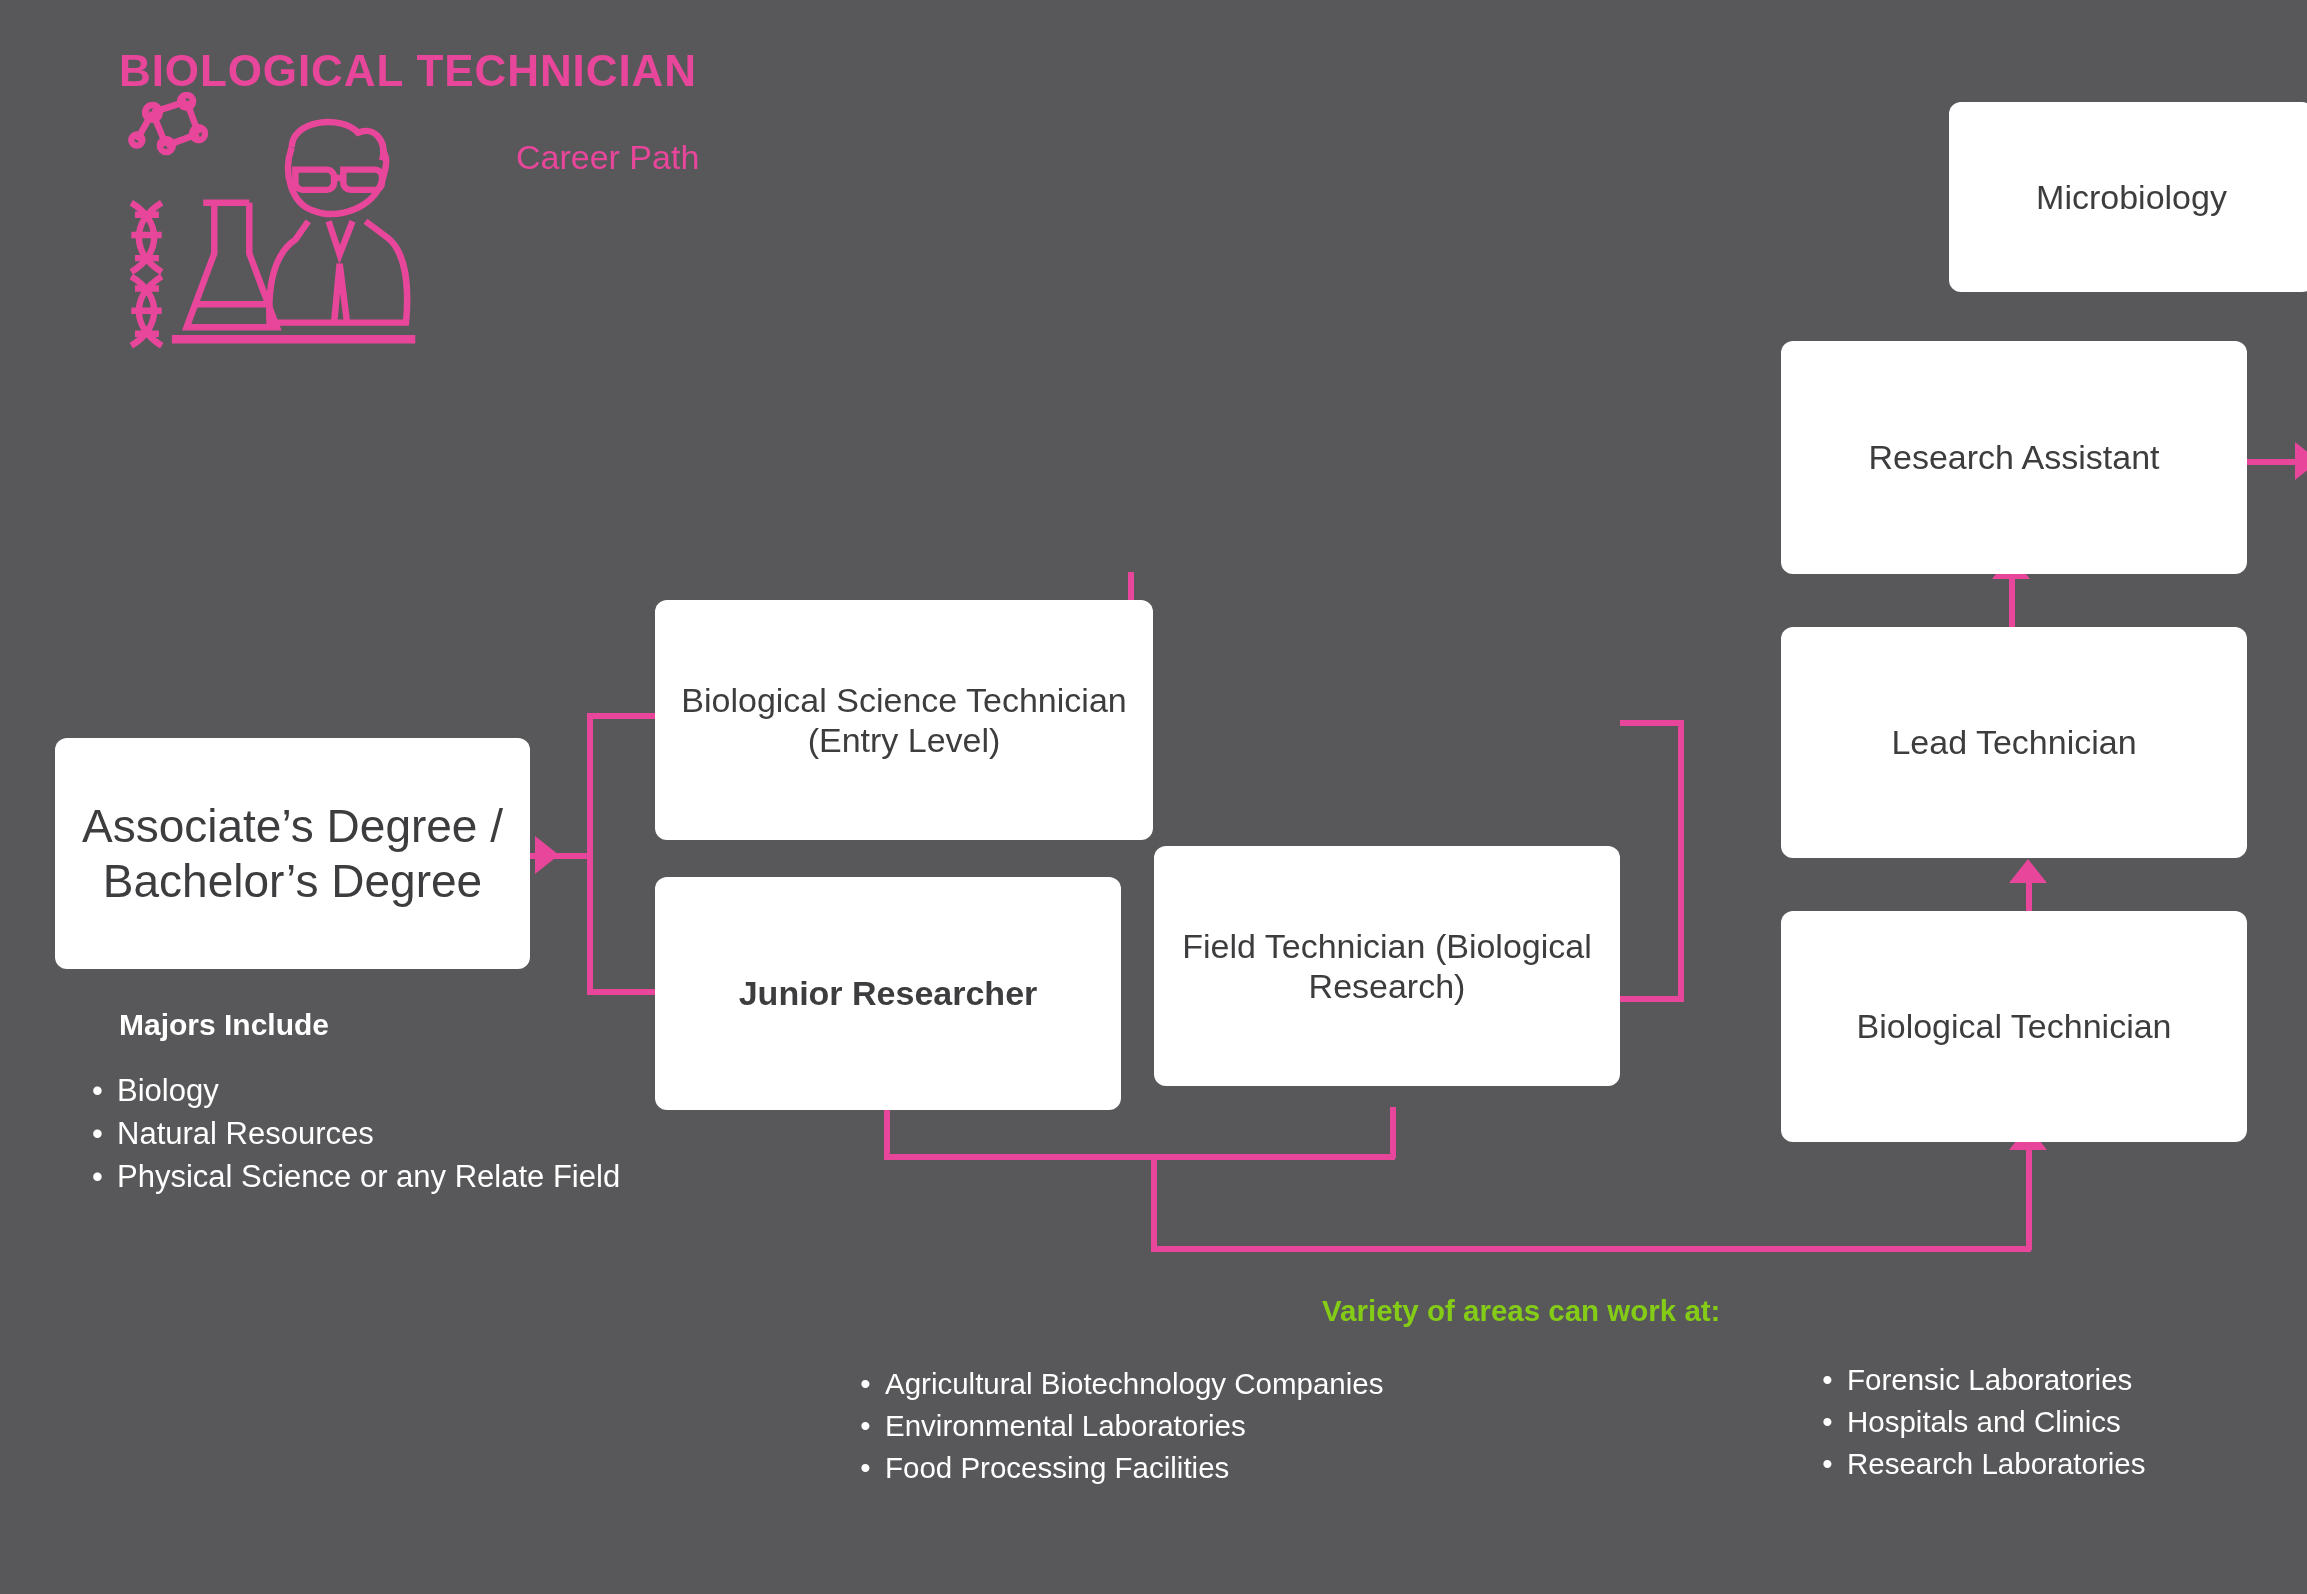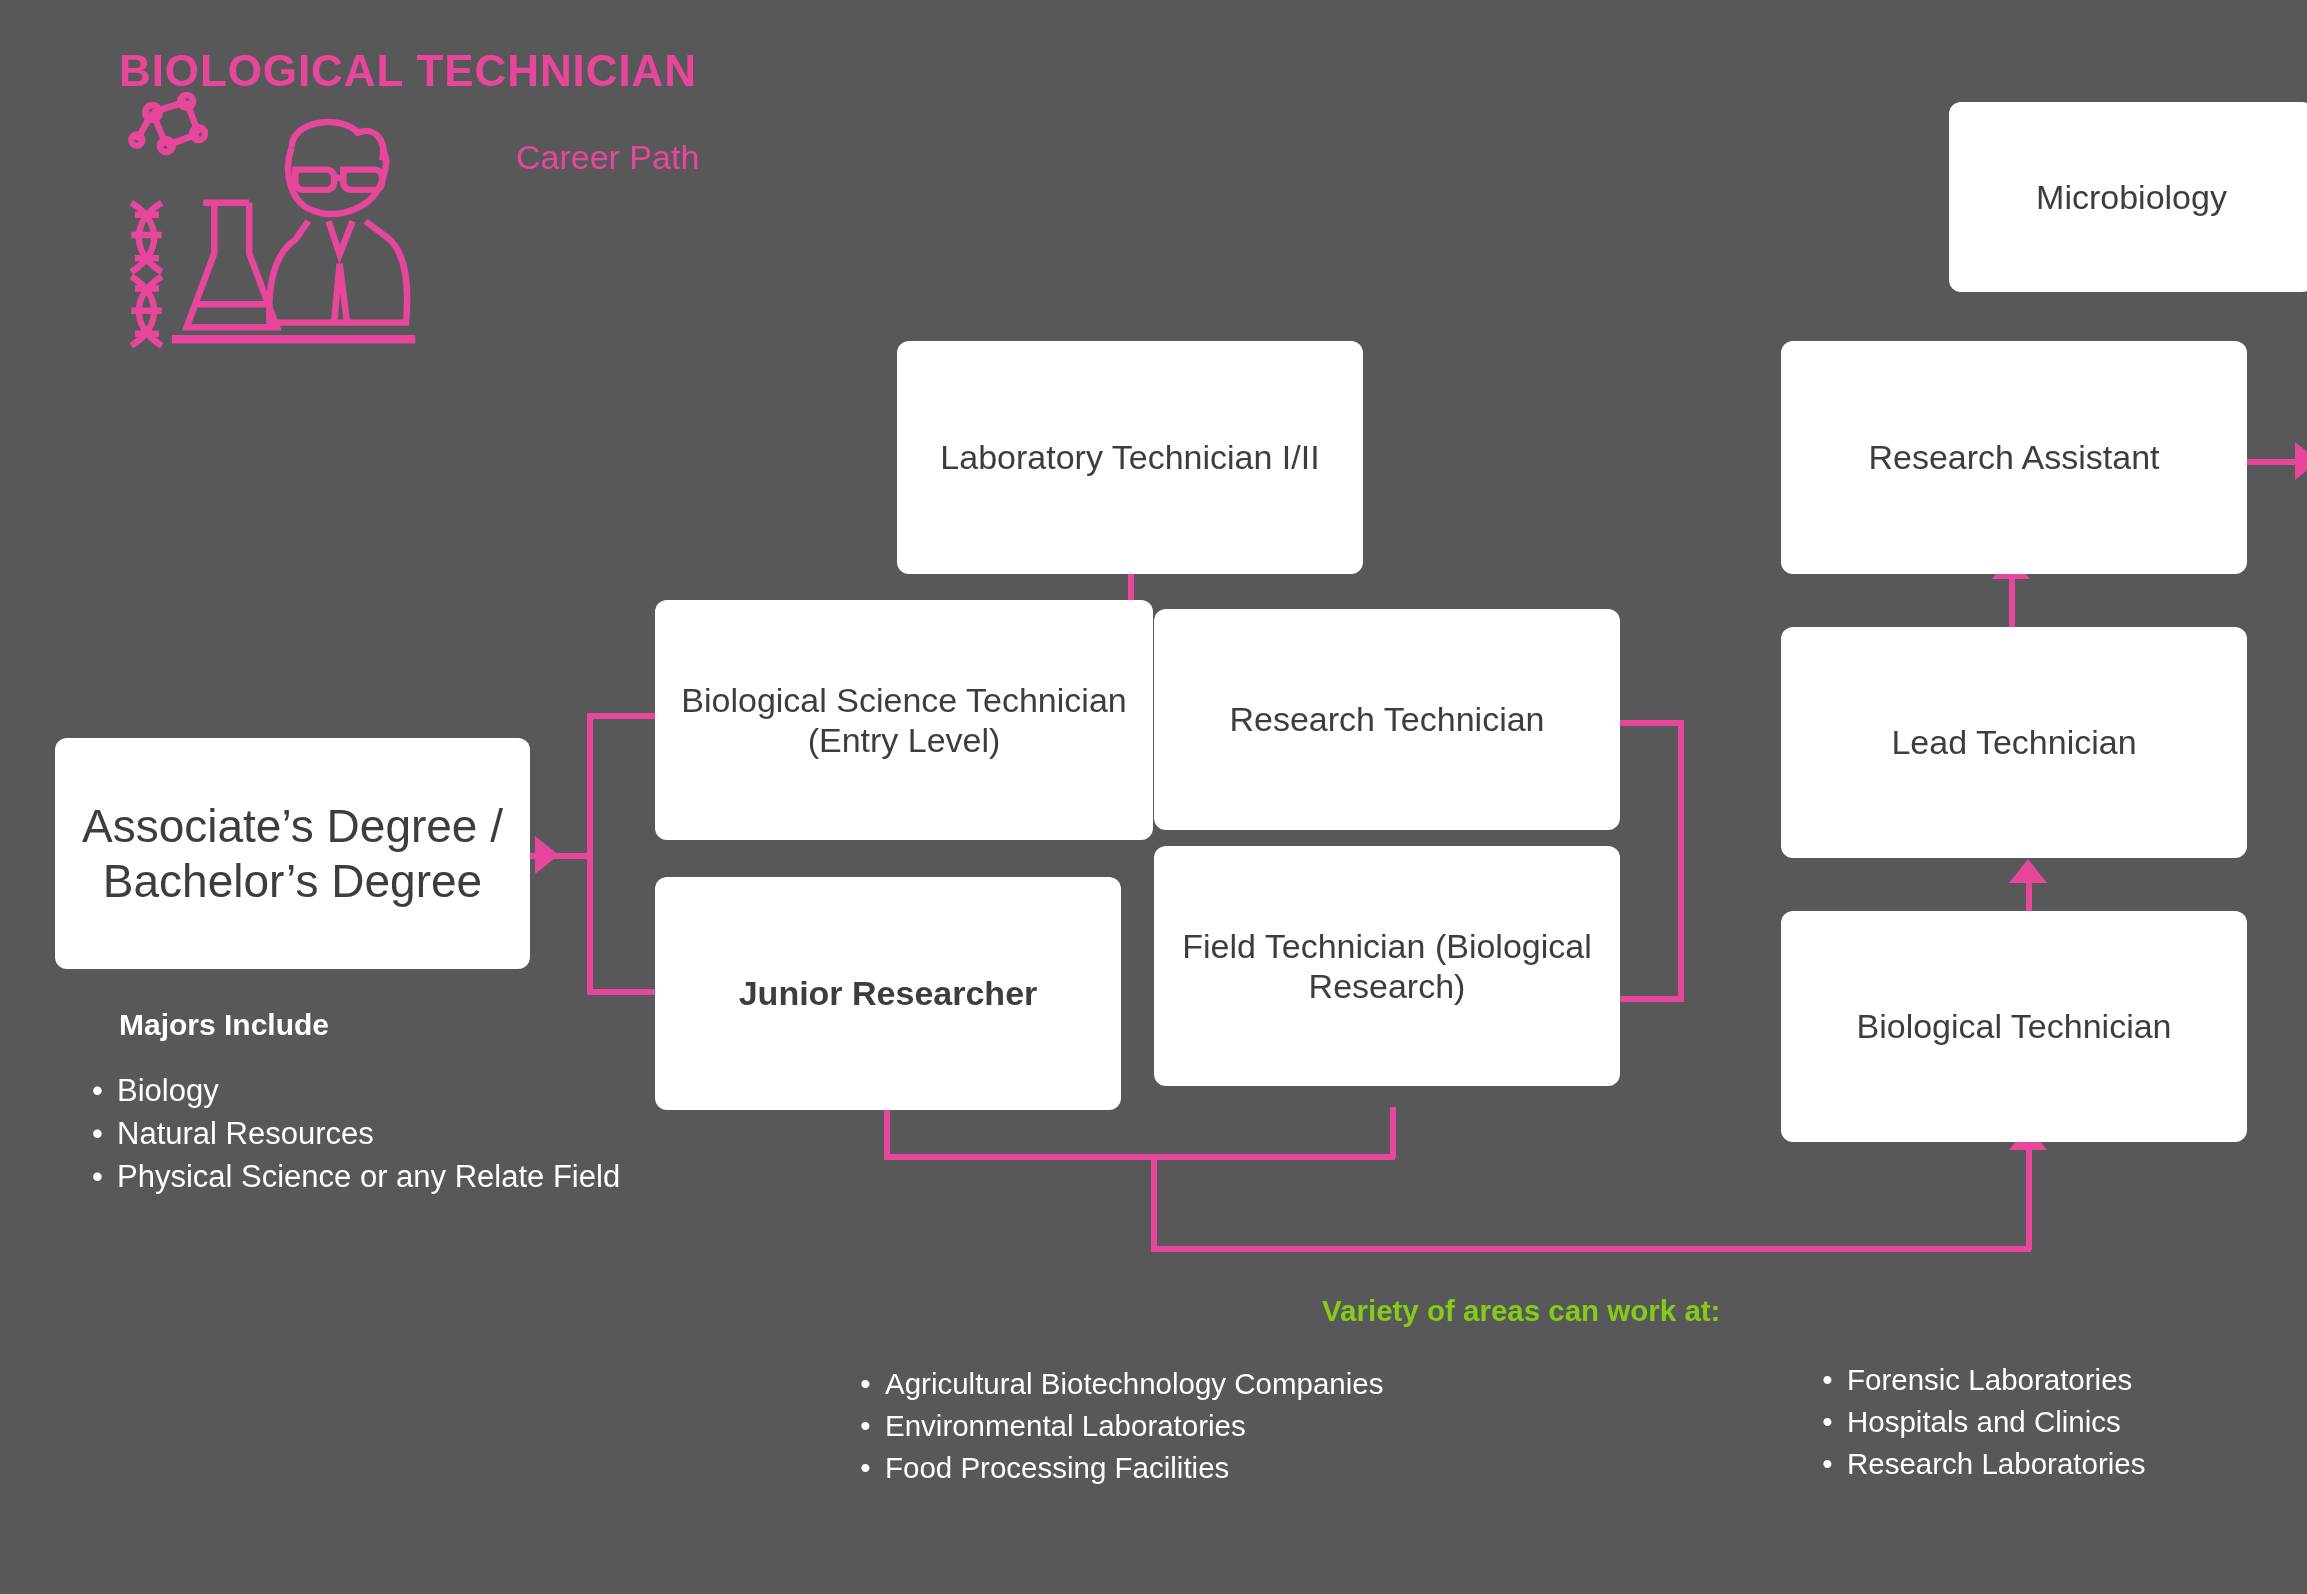--- a/index.html
+++ b/index.html
@@ -212,25 +212,23 @@
   <div class="arrow-u" style="left:2009px; top:859px;"></div>
 
   <div class="conn" style="left:2009px; top:577px; width:5.5px; height:51px;"></div>
   <div class="arrow-u" style="left:1992px; top:555px;"></div>
 
   <div class="conn" style="left:2247px; top:459px; width:60px; height:5.5px;"></div>
   <div class="arrow-r" style="left:2295px; top:442px;"></div>
 
   <div class="box" style="left:55px; top:738px; width:475px; height:231px; font-size:46px;">Associate’s Degree / Bachelor’s Degree</div>
 
-  <div class="box" style="left:897px; top:341px; width:466px; height:233px;">Laboratory Technician I/II</div>
 
   <div class="box" style="left:655px; top:600px; width:498px; height:240px; font-size:34px;">Biological Science Technician (Entry Level)</div>
 
-  <div class="box" style="left:1154px; top:609px; width:466px; height:221px;">Research Technician</div>
 
   <div class="box" style="left:655px; top:877px; width:466px; height:233px;font-weight:bold;">Junior Researcher</div>
 
   <div class="box" style="left:1154px; top:846px; width:466px; height:240px;">Field Technician (Biological Research)</div>
 
   <div class="box" style="left:1781px; top:341px; width:466px; height:233px;">Research Assistant</div>
 
   <div class="box" style="left:1781px; top:627px; width:466px; height:231px;">Lead Technician</div>
 
   <div class="box" style="left:1781px; top:911px; width:466px; height:231px;">Biological Technician</div>

